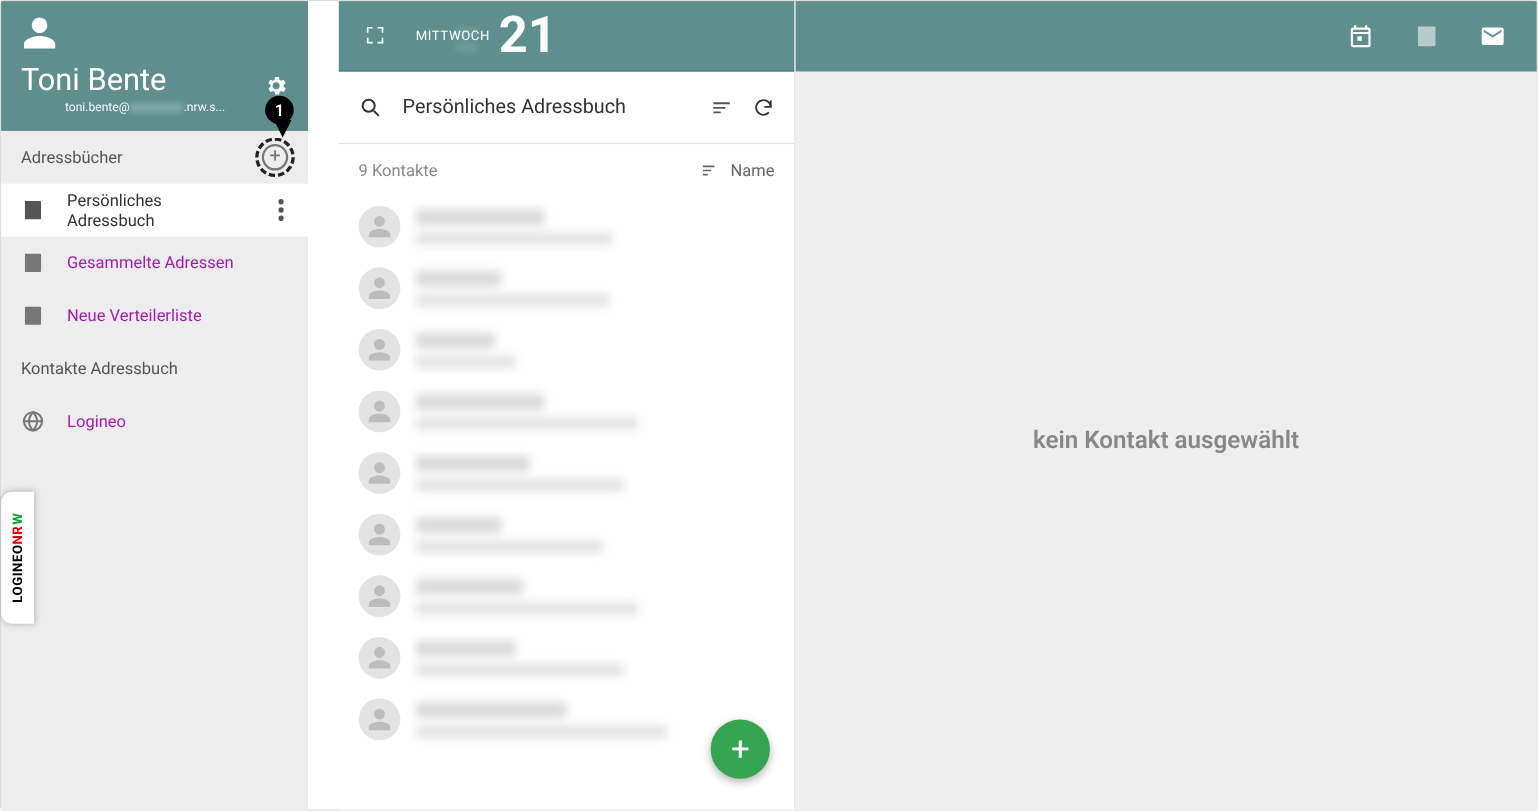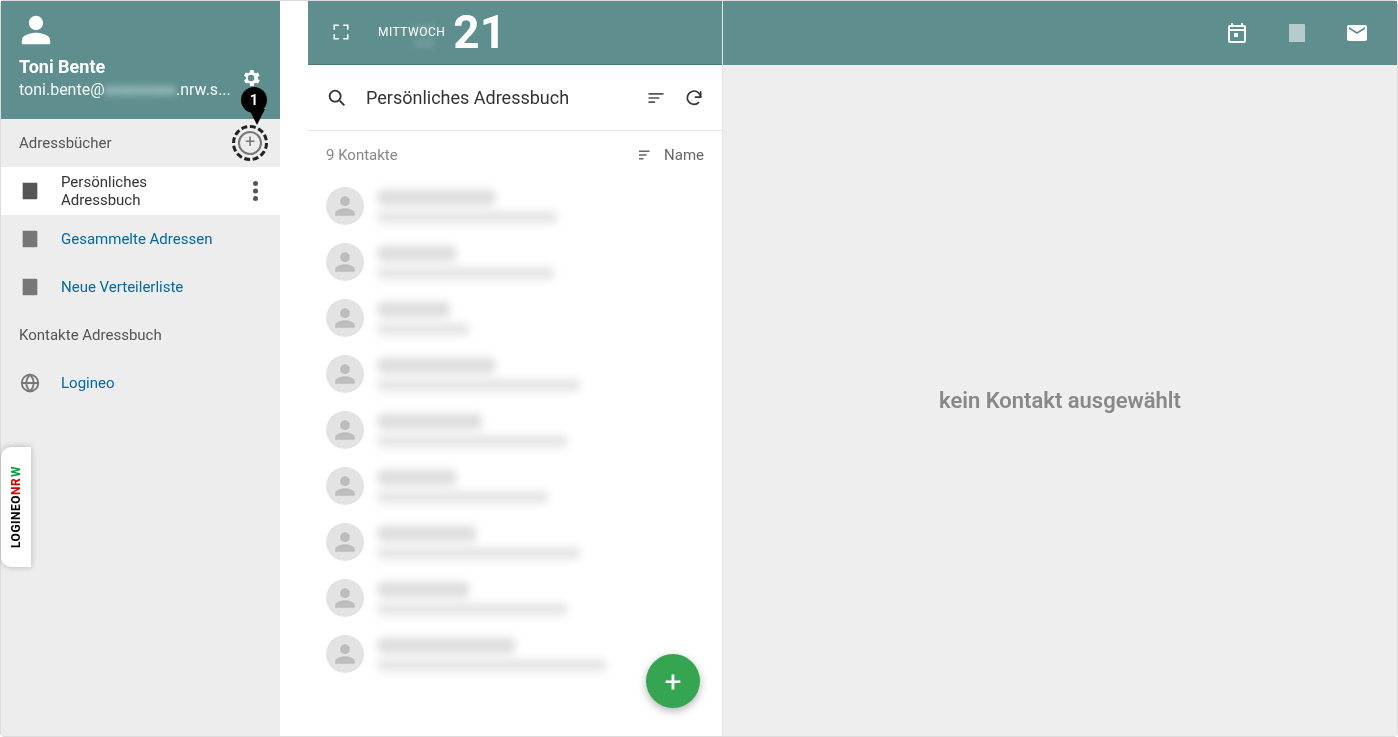--- a/index.html
+++ b/index.html
@@ -3,31 +3,31 @@
 <meta charset="utf-8">
 <style>
   * { box-sizing: border-box; margin: 0; padding: 0; }
   html, body { width: 1398px; height: 737px; font-family: -apple-system, BlinkMacSystemFont, "Segoe UI", Roboto, "Helvetica Neue", Arial, sans-serif; overflow: hidden; background:#fff; }
   .app { display: flex; width: 1398px; height: 737px; border: 1px solid #dcdcdc; border-radius: 4px; }
 
   
   .sidebar { width: 279px; flex: 0 0 279px; display: flex; flex-direction: column; background:#ededed; position:relative; }
   .profile { background:#5e8e8e; color:#fff; padding: 12px 18px 18px 18px; height:118px; position:relative; }
   .avatar-icon { margin-bottom: 10px; }
-  .display-name { font-size: 18px; font-weight: 700; line-height: 1.15; }
-  .email { font-size: 16px; opacity: .95; margin-top:2px; display:flex; align-items:center; }
+  .display-name { font-size: 28px; font-weight: 400; line-height: 1.15; }
+  .email { font-size: 11px; opacity: .95; margin-top:2px; display:flex; align-items:center;margin-left:40px; }
   .email .blur { display:inline-block; filter: blur(3px); color:#e0f0ef; }
   .email .ellipsis { }
   .gear { position:absolute; right:18px; bottom:30px; }
 
   .section-head { display:flex; align-items:center; justify-content:space-between; padding: 0 18px; height:48px; font-size:15px; color:#555; }
   .section-head .title { }
 
   .ab-list { background:#ededed; }
-  .ab-item { display:flex; align-items:center; height:48px; padding:0 18px; gap:20px; color:#0369a1; font-size:15px; cursor:pointer; }
+  .ab-item { display:flex; align-items:center; height:48px; padding:0 18px; gap:20px; color:#a21caf; font-size:15px; cursor:pointer; }
   .ab-item.active { background:#fff; color:#333; }
   .ab-item .label { flex:1; }
   .ab-item .more { padding:4px; }
   .ab-head-add { position:relative; display:flex; align-items:center; justify-content:center; }
 
   .highlight-ring {
     position:absolute; left:-6px; top:-6px; width:36px; height:36px;
     border: 3px dashed #222; border-radius:50%;
     pointer-events:none;
   }

